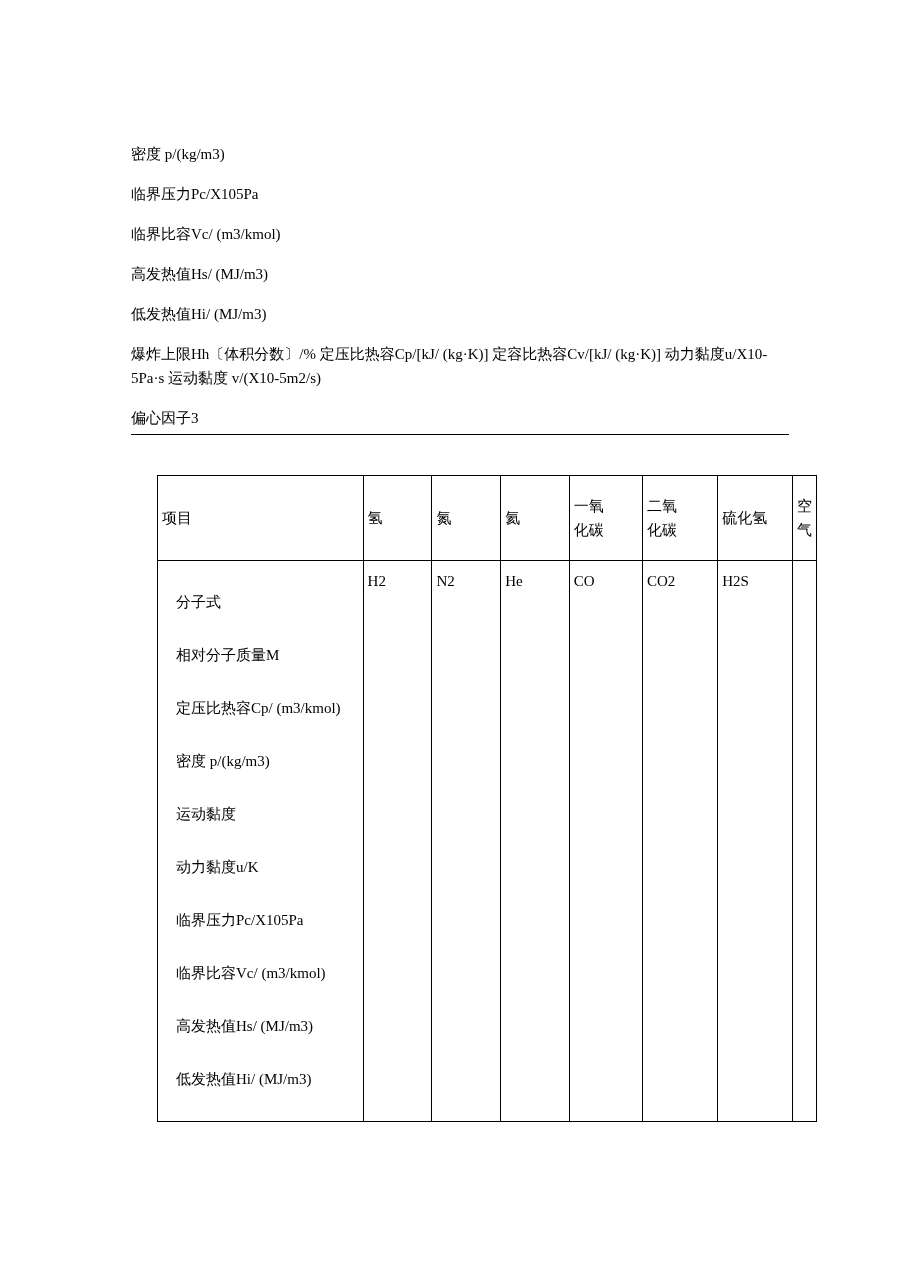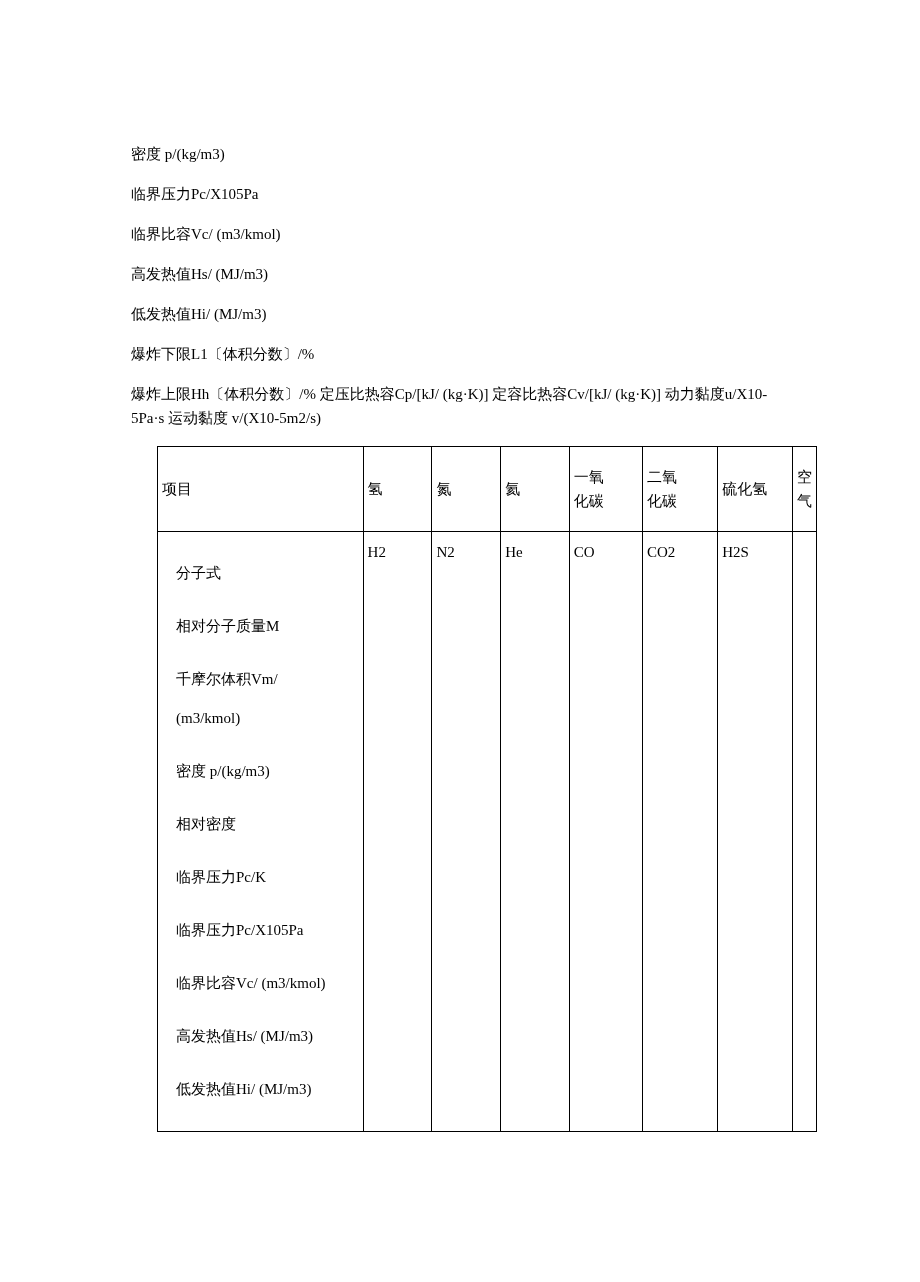--- a/index.html
+++ b/index.html
@@ -65,22 +65,22 @@
   </style>
 </head>
 <body>
 
 <div class="property-list">
   <div class="property-item">密度  p/(kg/m3)</div>
   <div class="property-item">临界压力Pc/X105Pa</div>
   <div class="property-item">临界比容Vc/ (m3/kmol)</div>
   <div class="property-item">高发热值Hs/ (MJ/m3)</div>
   <div class="property-item">低发热值Hi/ (MJ/m3)</div>
-  <div class="property-item">爆炸下限L1〔体积分数〕/%</div>
   <div class="property-item">爆炸上限Hh〔体积分数〕/%  定压比热容Cp/[kJ/ (kg·K)] 定容比热容Cv/[kJ/ (kg·K)] 动力黏度u/X10-5Pa·s 运动黏度   v/(X10-5m2/s)</div>
+  <div class="property-item last-property">偏心因子3</div>
 </div>
 
 <div class="table-wrapper">
   <table>
     <tbody>
         <tr class="header-row">
       <td class="col-item">项目</td>
       <td class="col-gas">氢</td>
       <td class="col-gas">氮</td>
       <td class="col-gas">氦</td>
@@ -88,24 +88,24 @@
 化碳</td>
       <td class="col-gas-wide" style="white-space:pre-line;">二氧
 化碳</td>
       <td class="col-gas-wide">硫化氢</td>
       <td class="col-last" style="white-space:pre-line;">空气</td>
     </tr>
     <tr>
       <td class="first-col-props">
         <div>分子式</div>
         <div>相对分子质量M</div>
-        <div>千摩尔体积Vm/ (m3/kmol)</div>
+        <div>定压比热容Cp/ (m3/kmol)</div>
         <div>密度  p/(kg/m3)</div>
-        <div>相对密度</div>
-        <div>临界压力Pc/K</div>
+        <div>运动黏度</div>
+        <div>动力黏度u/K</div>
         <div>临界压力Pc/X105Pa</div>
         <div>临界比容Vc/ (m3/kmol)</div>
         <div>高发热值Hs/ (MJ/m3)</div>
         <div>低发热值Hi/ (MJ/m3)</div>
       </td>
       <td>H2</td>
       <td>N2</td>
       <td>He</td>
       <td>CO</td>
       <td>CO2</td>

